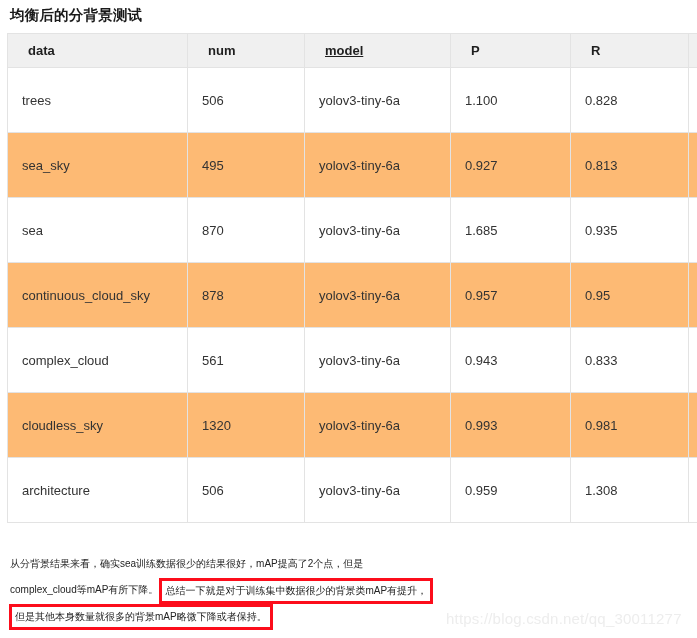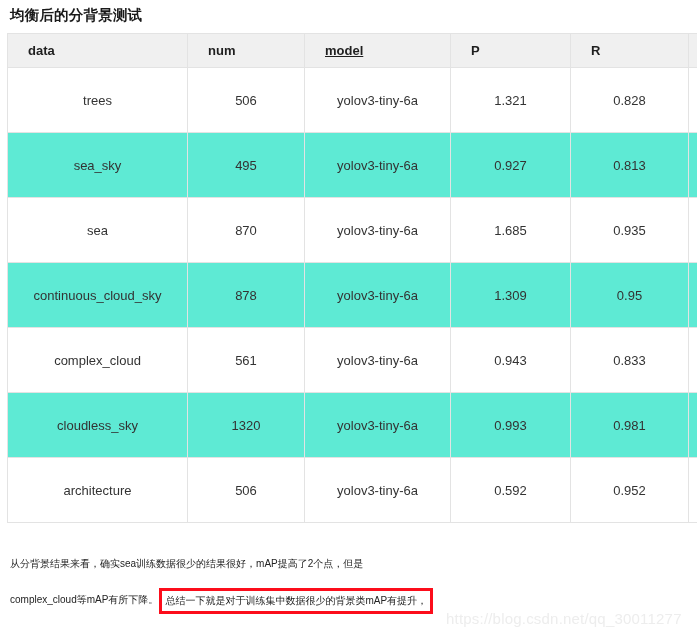--- a/index.html
+++ b/index.html
@@ -55,27 +55,26 @@
   table.results thead th {
     background: #f0f0f0;
     font-weight: bold;
     color: #1f1f1f;
     height: 33px;
     font-size: 13px;
     padding-left: 20px;
   }
   table.results tbody tr td {
     height: 64px;
-    text-align: center;
   }
   table.results tbody tr.odd td {
     background: #ffffff;
   }
   table.results tbody tr.even td {
-    background: #5eead4;
+    background: #fdba74;
   }
   .col-data   { width: 145px; }
   .col-num    { width: 82px; }
   .col-model  { width: 111px; text-decoration: underline; }
   .col-p      { width: 85px; }
   .col-r      { width: 83px; }
   .col-map    { width: 94px; }
 
   td.cell-model {
     word-break: break-all;
@@ -99,21 +98,20 @@
     display: block;
   }
   .hl-box {
     border: 3px solid #fc0d1b;
     padding: 0px 3px 1px 3px;
     margin-left: 1px;
     display: inline-block;
     line-height: 19px;
     position: relative;
     top: 1px;
-    margin-top: 10px;
   }
   .line3 {
     margin-left: -2px;
   }
   .watermark {
     position: absolute;
     left: 446px;
     top: 610px;
     font-size: 15px;
     color: #ededed;
@@ -139,21 +137,21 @@
           <th class="col-r">R</th>
           <th class="col-map">mAP</th>
 
         </tr>
       </thead>
       <tbody>
         <tr class="odd">
           <td class="cell-data">trees</td>
           <td>506</td>
           <td class="cell-model">yolov3-tiny-6a</td>
-          <td>1.321</td>
+          <td>1.100</td>
           <td>0.828</td>
           <td>0.981</td>
 
         </tr>
         <tr class="even">
           <td class="cell-data">sea_sky</td>
           <td>495</td>
           <td class="cell-model">yolov3-tiny-6a</td>
           <td>0.927</td>
           <td>0.813</td>
@@ -166,21 +164,21 @@
           <td class="cell-model">yolov3-tiny-6a</td>
           <td>1.685</td>
           <td>0.935</td>
           <td>0.893</td>
 
         </tr>
         <tr class="even">
           <td class="cell-data">continuous_cloud_sky</td>
           <td>878</td>
           <td class="cell-model">yolov3-tiny-6a</td>
-          <td>1.309</td>
+          <td>0.957</td>
           <td>0.95</td>
           <td>0.933</td>
 
         </tr>
         <tr class="odd">
           <td class="cell-data">complex_cloud</td>
           <td>561</td>
           <td class="cell-model">yolov3-tiny-6a</td>
           <td>0.943</td>
           <td>0.833</td>
@@ -193,33 +191,36 @@
           <td class="cell-model">yolov3-tiny-6a</td>
           <td>0.993</td>
           <td>0.981</td>
           <td>0.984</td>
 
         </tr>
         <tr class="odd">
           <td class="cell-data">architecture</td>
           <td>506</td>
           <td class="cell-model">yolov3-tiny-6a</td>
-          <td>0.592</td>
-          <td>0.952</td>
+          <td>0.959</td>
+          <td>1.308</td>
           <td>0.941</td>
 
         </tr>
       </tbody>
     </table>
   </div>
 
   <div class="para">
     <span class="line">
       <span>从分背景结果来看，确实sea训练数据很少的结果很好，mAP提高了2个点，但是</span>
     </span>
     <span class="line">
       <span>complex_cloud等mAP有所下降。</span><span class="hl-box">总结一下就是对于训练集中数据很少的背景类mAP有提升，</span>
     </span>
+    <span class="line line3">
+      <span class="hl-box">但是其他本身数量就很多的背景mAP略微下降或者保持。</span>
+    </span>
   </div>
 
   <div class="watermark">https://blog.csdn.net/qq_30011277</div>
 
 </div>
 
 </body></html>

